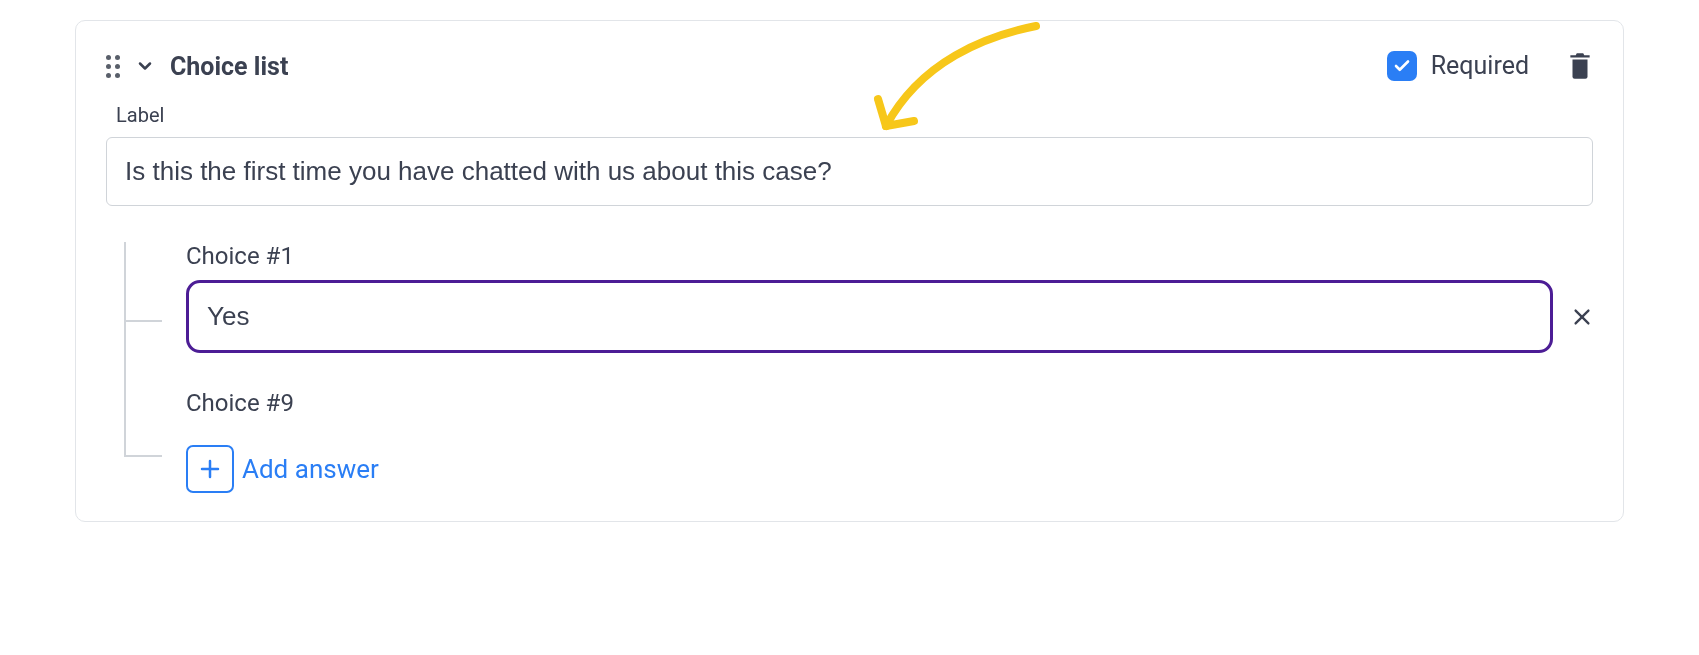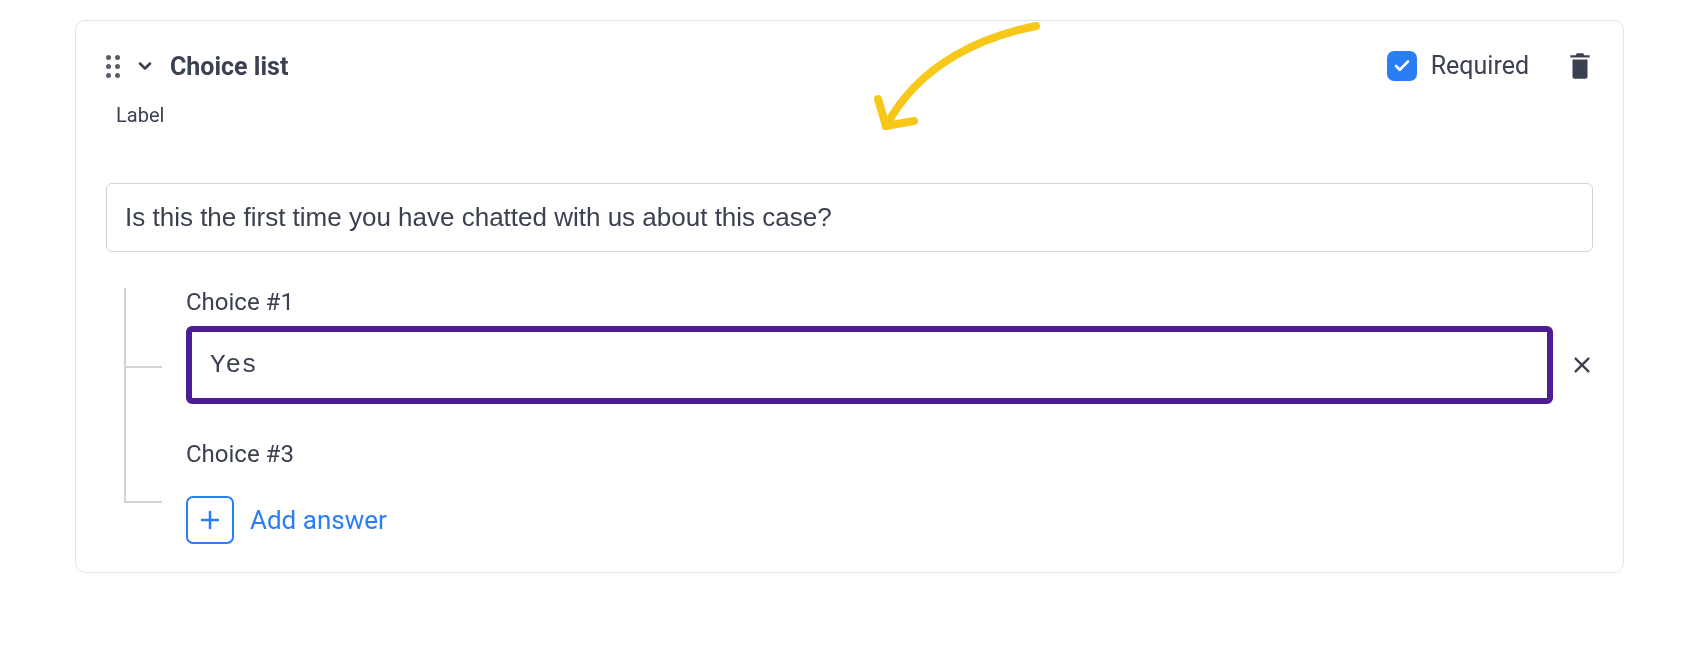--- a/index.html
+++ b/index.html
@@ -80,21 +80,20 @@
     margin-bottom: 10px;
   }
   .label-input {
     width: 100%;
     border: 1px solid #d0d4d9;
     border-radius: 6px;
     padding: 18px 18px;
     font-size: 26px;
     color: #3b4151;
     background:#fff;
-    margin-top:46px;
   }
   .choices-wrap {
     position: relative;
     padding-left: 80px;
     margin-top: 0;
   }
   .tree-elbow {
     position: absolute;
     left: 18px;
     width: 38px;
@@ -109,37 +108,36 @@
     color: #3b4151;
     margin-bottom: 10px;
   }
   .choice-row {
     display: flex;
     align-items: center;
     gap: 18px;
   }
   .choice-input {
     flex: 1;
-    border: 6px solid #4c1d95;
-    border-radius: 6px;
+    border: 3px solid #4c1d95;
+    border-radius: 14px;
     padding: 18px 18px;
     font-size: 26px;
     color:#3b4151;
     background:#fff;
-    font-family:Liberation Mono, monospace;
   }
   .remove-x {
     cursor: pointer;
     display:flex; align-items:center;
     color:#3b4151;
   }
   .add-answer-row {
     display: flex;
     align-items: center;
-    gap: 16px;
+    gap: 8px;
     margin-top: 28px;
   }
   .plus-btn {
     width: 48px; height: 48px;
     border: 2px solid #2a7ef5;
     border-radius: 7px;
     display:flex; align-items:center; justify-content:center;
     cursor: pointer;
   }
   .add-answer-text {
@@ -209,21 +207,21 @@
         <div class="remove-x">
           <svg width="22" height="22" viewBox="0 0 24 24" fill="none" stroke="#3b4151" stroke-width="2.5" stroke-linecap="round">
               <line x1="5" y1="5" x2="19" y2="19"></line>
               <line x1="19" y1="5" x2="5" y2="19"></line>
             </svg>
         </div>
       </div>
     </div>
 
     <div class="choice-block">
-      <div class="choice-label">Choice #3</div>
+      <div class="choice-label">Choice #9</div>
     </div>
 
     <div class="add-answer-row">
       <div class="plus-btn">
         <svg width="24" height="24" viewBox="0 0 24 24" fill="none" stroke="#2a7ef5" stroke-width="2.5" stroke-linecap="round">
             <line x1="12" y1="4" x2="12" y2="20"></line>
             <line x1="4" y1="12" x2="20" y2="12"></line>
           </svg>
       </div>
       <div class="add-answer-text">Add answer</div>

